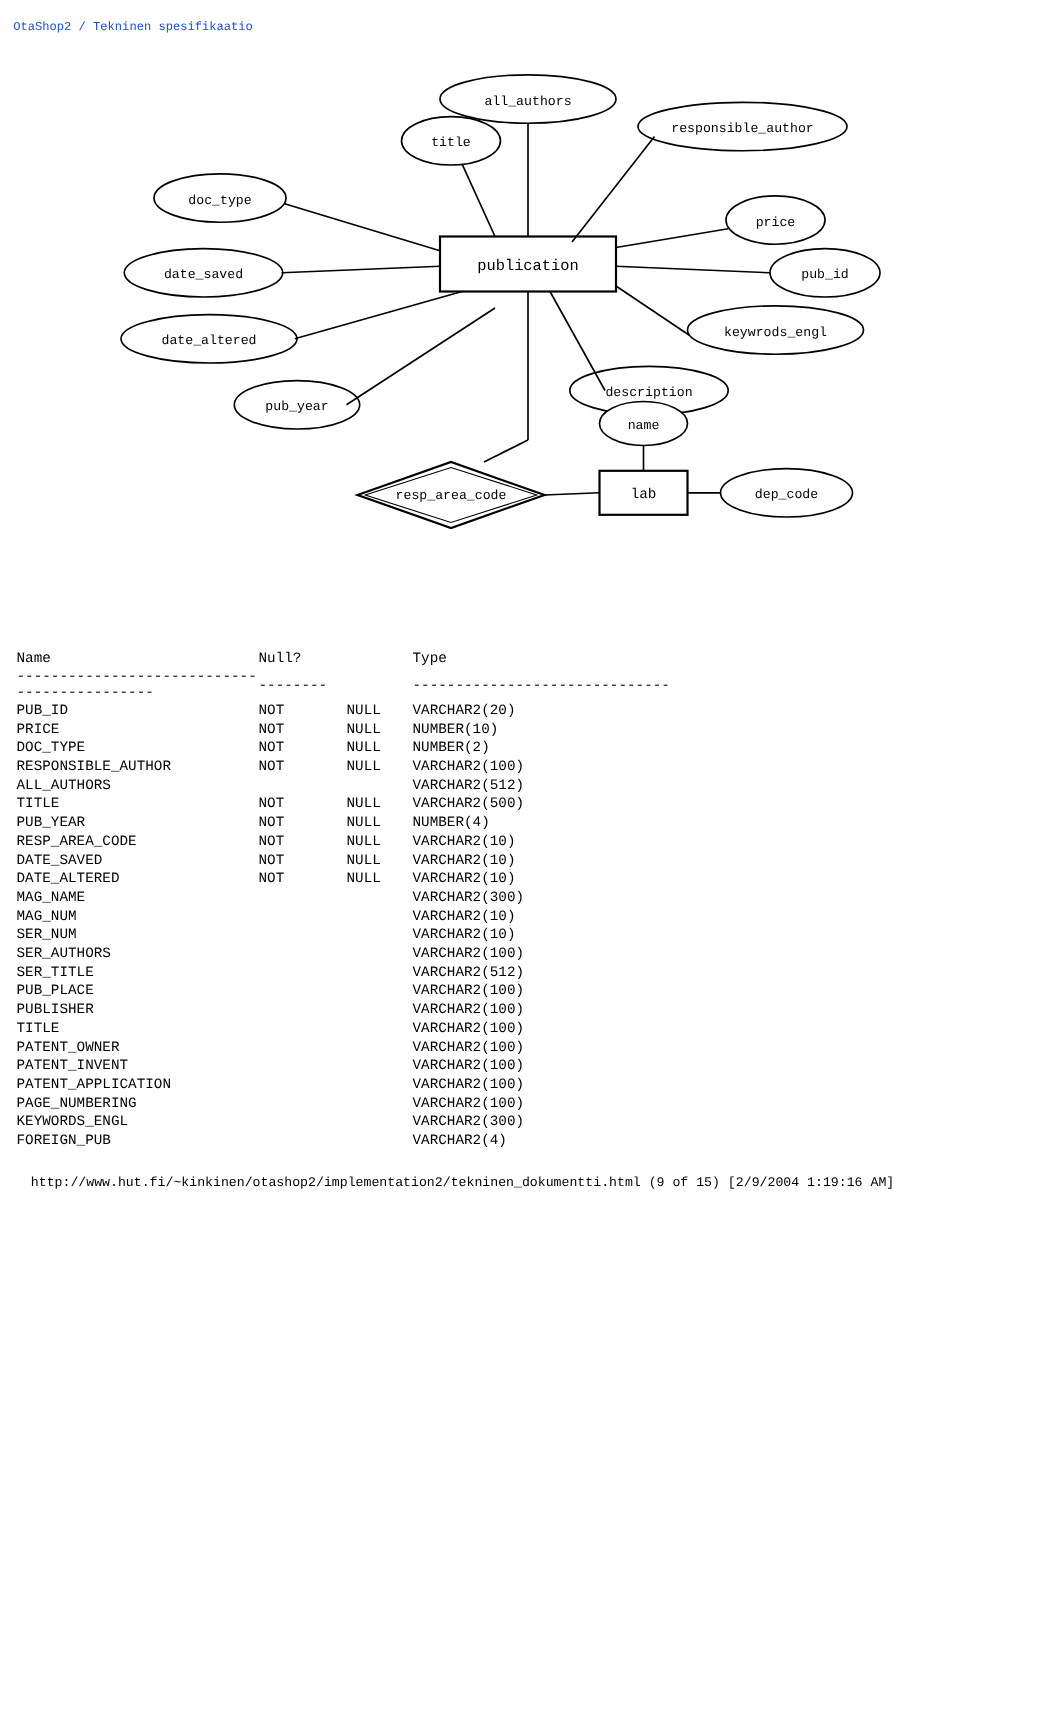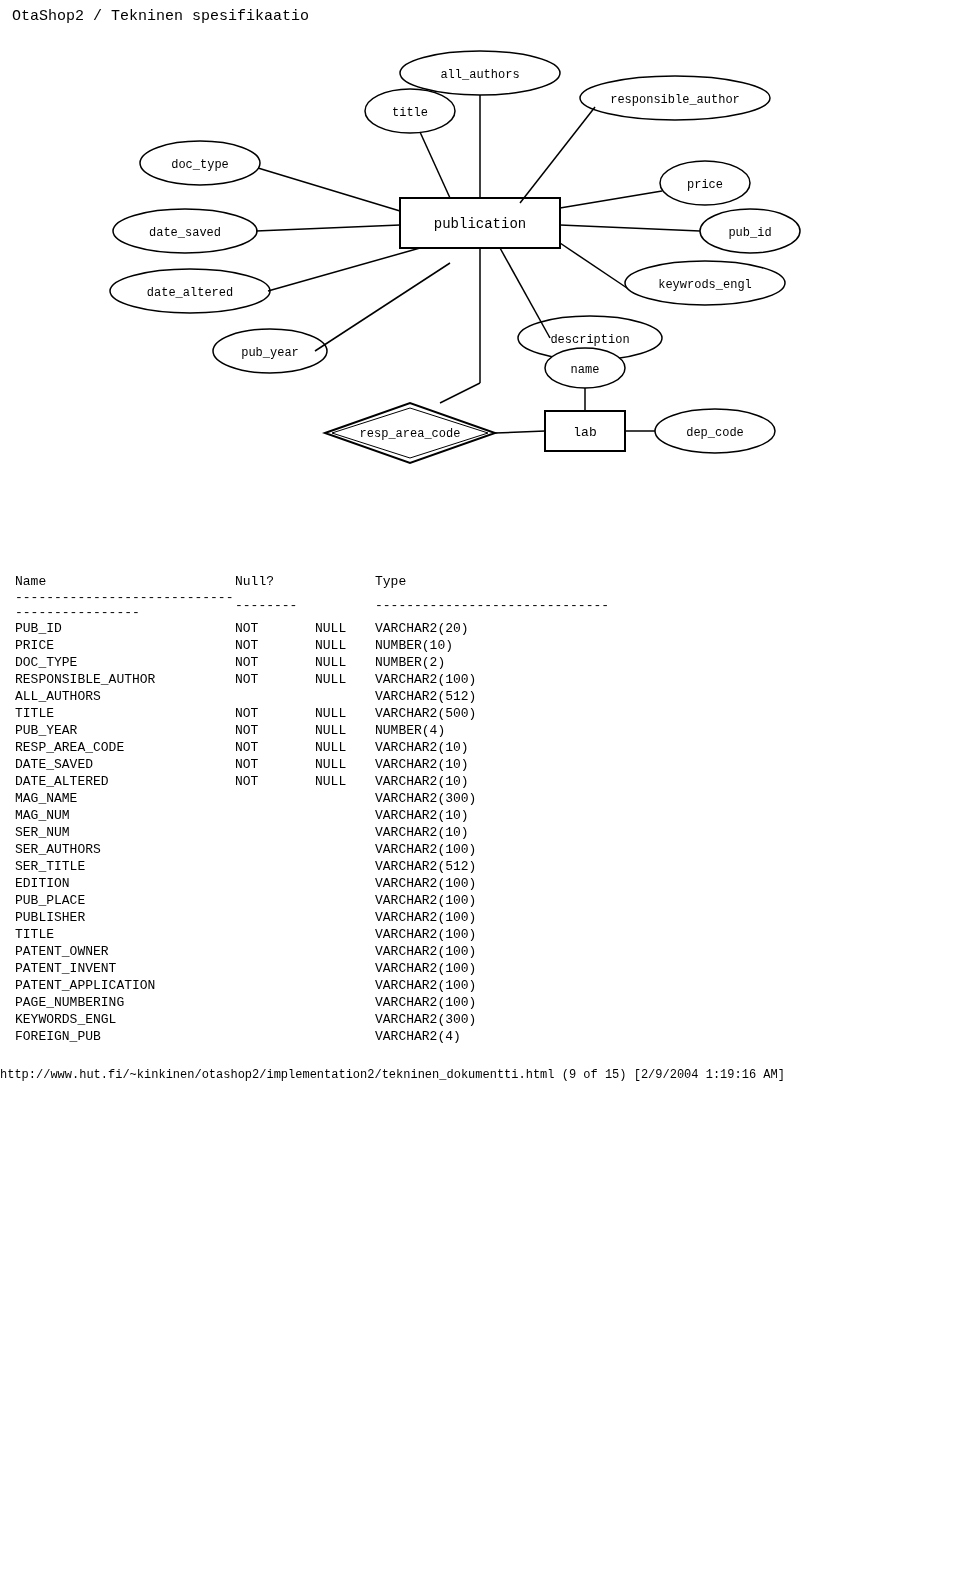--- a/index.html
+++ b/index.html
@@ -5,23 +5,23 @@
     * { margin: 0; padding: 0; box-sizing: border-box; }
     body {
       background: #ffffff;
       font-family: 'Courier New', Courier, monospace;
       font-size: 13px;
       color: #000;
       width: 960px;
     }
 
     .page-header {
-      padding: 8px 12px;
-      font-size: 15px;
-      color: #000000;
+      padding: 19px 12px;
+      font-size: 11px;
+      color: #1d4ed8;
       border-bottom: none;
     }
 
     .diagram-area {
       width: 100%;
       display: flex;
       justify-content: center;
       padding: 10px 0 20px 0;
     }
 
@@ -57,21 +57,21 @@
       font-size: 13px;
       vertical-align: top;
     }
 
     .col-name { width: 220px; }
     .col-null { width: 80px; }
     .col-null2 { width: 60px; }
     .col-type { width: auto; }
 
     .page-footer {
-      padding: 8px 0;
+      padding: 8px 28px;
       font-size: 12px;
       color: #000;
       border-top: none;
       margin-top: 10px;
     }
 
     
     .diagram-svg {
       overflow: visible;
     }
@@ -260,26 +260,20 @@
           <td></td>
           <td>VARCHAR2(100)</td>
         </tr>
         <tr class="data-row">
           <td>SER_TITLE</td>
           <td></td>
           <td></td>
           <td>VARCHAR2(512)</td>
         </tr>
         <tr class="data-row">
-          <td>EDITION</td>
-          <td></td>
-          <td></td>
-          <td>VARCHAR2(100)</td>
-        </tr>
-        <tr class="data-row">
           <td>PUB_PLACE</td>
           <td></td>
           <td></td>
           <td>VARCHAR2(100)</td>
         </tr>
         <tr class="data-row">
           <td>PUBLISHER</td>
           <td></td>
           <td></td>
           <td>VARCHAR2(100)</td>

